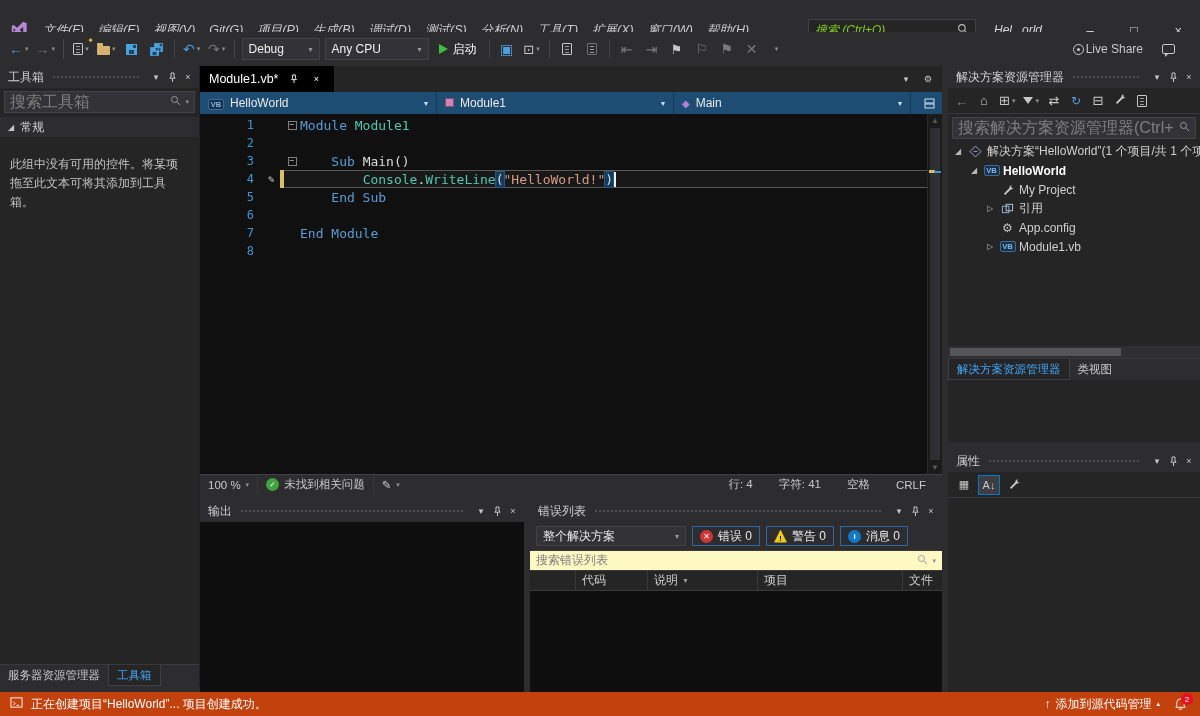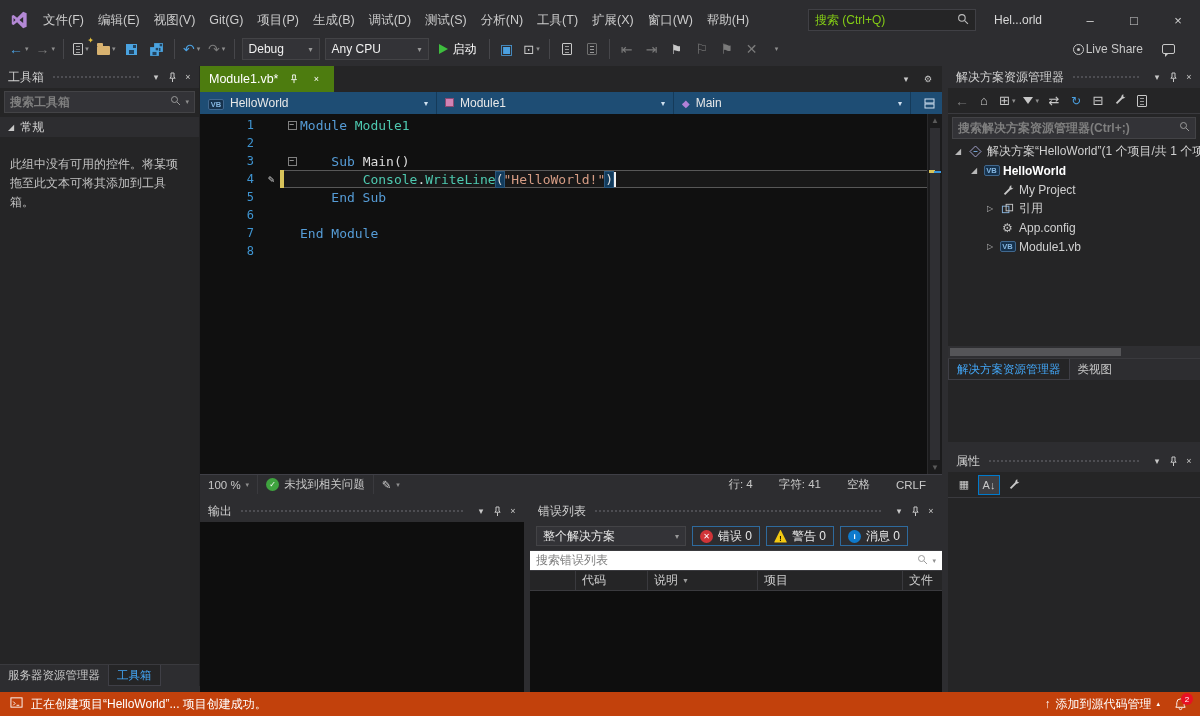--- a/index.html
+++ b/index.html
@@ -1,21 +1,21 @@
 <!DOCTYPE html>
 <html><head>
 <meta charset="utf-8">
 <style>
   *{margin:0;padding:0;box-sizing:border-box;}
   html,body{width:1200px;height:716px;overflow:hidden;}
   body{background:#2d2d30;color:#c8c8c8;font-family:"Liberation Sans","DejaVu Sans",sans-serif;font-size:12px;position:relative;}
   .nowrap{white-space:nowrap;}
 
   
-  #titlebar{position:absolute;left:0;top:4px;width:1200px;height:32px;background:#2d2d30;display:flex;align-items:center;padding-left:8px;}
+  #titlebar{position:absolute;left:0;top:14px;width:1200px;height:32px;background:#2d2d30;display:flex;align-items:center;padding-left:8px;font-style:italic;}
   .vs-logo{width:22px;height:22px;display:flex;align-items:center;justify-content:center;margin-right:6px;}
   #menubar{display:flex;align-items:center;}
   .menu-item{padding:5px 7px;color:#cccccc;white-space:nowrap;cursor:default;font-size:12.5px;}
   .qsearch{margin-left:auto;width:168px;height:22px;background:#252526;border:1px solid #404045;display:flex;align-items:center;padding:0 6px;color:#84cc16;gap:6px;}
   .qsearch .ph{flex:1;white-space:nowrap;overflow:hidden;}
   .wintitle{margin:0 26px 0 18px;color:#d8d8d8;white-space:nowrap;}
   .winbtns{display:flex;height:32px;}
   .winbtn{width:44px;height:32px;display:flex;align-items:center;justify-content:center;color:#cfcfcf;font-size:13px;}
 
   
@@ -50,35 +50,35 @@
   .ls-icon::after{content:'';position:absolute;left:3px;top:3px;width:3px;height:3px;border-radius:50%;background:#c8c8c8;}
   .fb-icon{width:13px;height:10px;border:1px solid #c8c8c8;border-radius:2px;position:relative;display:inline-block;}
   .fb-icon::after{content:'';position:absolute;left:2px;bottom:-4px;border-left:4px solid #c8c8c8;border-bottom:4px solid transparent;}
 
   
   .panel{background:#252526;position:absolute;}
   .tool-header{height:22px;display:flex;align-items:center;padding:0 3px 0 8px;color:#d0d0d0;background:#2d2d30;}
   .grip{flex:1;height:4px;margin:0 8px;background-image:radial-gradient(circle,#4d4d52 1px,transparent 1.2px);background-size:4px 4px;background-position:0 50%;}
   .hbtn{width:16px;height:16px;display:inline-flex;align-items:center;justify-content:center;color:#c8c8c8;font-size:9px;}
   .searchbox{height:22px;background:#333337;border:1px solid #434346;display:flex;align-items:center;padding:0 5px;color:#7f7f7f;gap:4px;margin:3px 4px;}
-  .searchbox .ph{flex:1;white-space:nowrap;overflow:hidden;font-size:12px;font-weight:bold;}
+  .searchbox .ph{flex:1;white-space:nowrap;overflow:hidden;font-size:16px;}
 
   
   #toolbox{left:0;top:66px;width:200px;height:620px;border-right:1px solid #222224;}
   .tbx-section{height:20px;display:flex;align-items:center;gap:6px;padding:0 8px;background:#2d2d30;color:#d0d0d0;margin-top:4px;}
   .tbx-section .tri{font-size:8px;color:#c8c8c8;}
   .tbx-msg{padding:18px 10px;color:#c3c3c3;line-height:19px;}
   .panel-tabs{position:absolute;left:0;bottom:0;width:100%;height:22px;background:#2d2d30;display:flex;align-items:stretch;border-top:1px solid #3a3a3e;}
   .ptab{padding:0 8px;display:flex;align-items:center;color:#c8c8c8;white-space:nowrap;font-size:11.5px;}
   .ptab.active{color:#42a5f5;background:#252526;border:1px solid #3f3f46;border-top:none;}
 
   
   #center{left:200px;top:66px;width:742px;height:626px;position:absolute;}
   .doc-tabs{position:absolute;left:0;top:0;width:100%;height:26px;background:#252526;display:flex;}
-  .doc-tab{background:#4d7c0f;color:#ffffff;display:flex;align-items:center;gap:7px;padding:0 9px;font-size:12.5px;}
+  .doc-tab{background:#000000;color:#ffffff;display:flex;align-items:center;gap:7px;padding:0 9px;font-size:12.5px;}
   .doc-tab .hbtn{color:#ffffff;}
   .tabstrip-right{margin-left:auto;display:flex;align-items:center;gap:6px;padding-right:6px;color:#c8c8c8;}
   .breadcrumb{position:absolute;left:0;top:26px;width:100%;height:22px;background:#1e4d74;display:flex;align-items:stretch;}
   .bc-seg{width:237px;display:flex;align-items:center;gap:6px;padding:0 8px;color:#e8e8e8;border-right:1px solid #153a59;}
   .bc-caret{margin-left:auto;color:#cfe0ef;font-size:8px;}
   .bc-right{margin-left:auto;display:flex;align-items:center;padding-right:5px;}
 
   
   .code-wrap{position:absolute;left:0;top:48px;width:100%;height:360px;background:#101010;overflow:hidden;}
   .code-lines{padding-top:2px;}
@@ -115,21 +115,21 @@
   .sicon.warn{background:#f2c811;color:#000;border-radius:1px;clip-path:polygon(50% 0,100% 100%,0 100%);font-size:7px;align-items:flex-end;padding-bottom:1px;}
   .es-right{margin-left:auto;display:flex;align-items:center;gap:26px;padding-right:16px;}
 
   
   #output{left:0;top:434px;width:324px;height:192px;position:absolute;background:#1d4ed8;}
   .blackfill{position:absolute;left:0;top:22px;right:0;bottom:0;background:#0e0e0e;}
   #errorlist{left:330px;top:434px;width:412px;height:192px;position:absolute;background:#252526;}
   .el-toolbar{height:28px;display:flex;align-items:center;gap:6px;padding:0 6px;background:#2d2d30;}
   .el-combo{width:150px;height:20px;background:#333337;border:1px solid #434346;display:flex;align-items:center;padding:0 6px;color:#e8e8e8;}
   .el-btn{height:20px;display:inline-flex;align-items:center;gap:5px;padding:0 7px;border:1px solid #2e6a9d;background:#2d2d30;color:#e8e8e8;}
-  .el-search{height:21px;background:#ffffff;border-top:1px solid #3a3a3e;border-bottom:1px solid #3a3a3e;display:flex;align-items:center;padding:0 6px;color:#7f7f7f;gap:4px;}
+  .el-search{height:21px;background:#fef9c3;border-top:1px solid #3a3a3e;border-bottom:1px solid #3a3a3e;display:flex;align-items:center;padding:0 6px;color:#7f7f7f;gap:4px;}
   .el-cols{height:20px;display:flex;background:#252526;border-bottom:1px solid #3a3a3e;color:#cdcdcd;}
   .col{display:flex;align-items:center;gap:4px;padding:0 6px;border-right:1px solid #3a3a3e;overflow:hidden;white-space:nowrap;}
   .col:nth-child(1){width:46px;}
   .col:nth-child(2){width:72px;}
   .col:nth-child(3){width:110px;}
   .col:nth-child(4){width:145px;}
   .col:nth-child(5){flex:1;border-right:none;}
   .sort{font-size:7px;color:#9a9a9a;}
 
   

